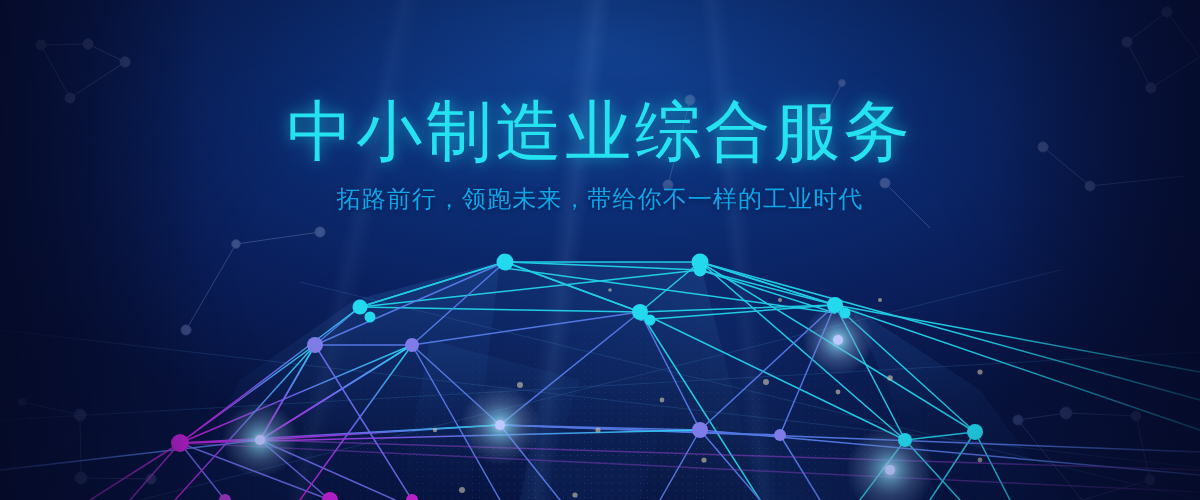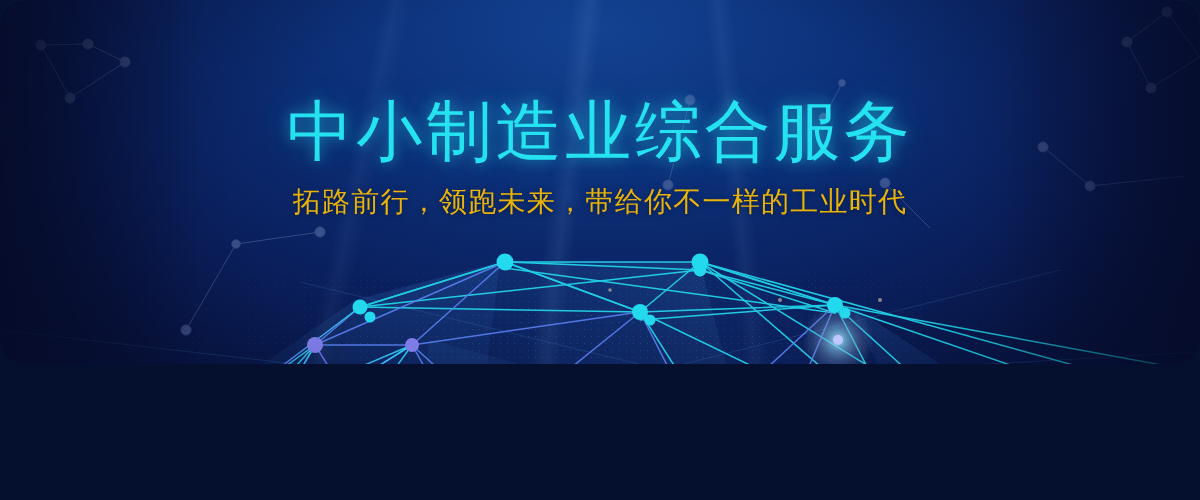--- a/index.html
+++ b/index.html
@@ -2,24 +2,23 @@
 <html><head>
 <meta charset="utf-8">
 <title>Banner</title>
 <style>
   html,body{margin:0;padding:0;background:#04102e;}
   body{font-family:"Liberation Sans","DejaVu Sans",sans-serif;}
 
   #banner{
     position:relative;
     width:1200px;
-    height:364px;
+    height:500px;
     overflow:hidden;
     background:#0a2a6b;
-    border-radius:23px;
   }
 
   
   .bg-base{
     position:absolute; inset:0;
     background:
       radial-gradient(ellipse 760px 420px at 50% 8%, #134291 0%, #0c2f77 38%, #0a1f5c 70%, #07133f 100%),
       linear-gradient(180deg,#0b2d72 0%,#0a2465 46%,#0a1444 78%,#080f33 100%);
   }
   .bg-vig{
@@ -56,23 +55,23 @@
     line-height:1.08;
     letter-spacing:.055em;
     color:#25e2f0;
     font-weight:400;
     text-shadow:0 0 14px rgba(34,220,238,.55), 0 0 34px rgba(34,200,238,.30);
     margin:0;
     white-space:nowrap;
   }
   .subtitle{
     margin:16px 0 0 0;
-    font-size:28px;
+    font-size:24px;
     letter-spacing:.045em;
-    color:#eab308;
+    color:#0ea5e9;
     font-weight:400;
     text-shadow:0 1px 5px rgba(0,20,60,.75);
     white-space:nowrap;
   }
 </style>
 </head>
 <body>
 
 <div id="banner">
 

